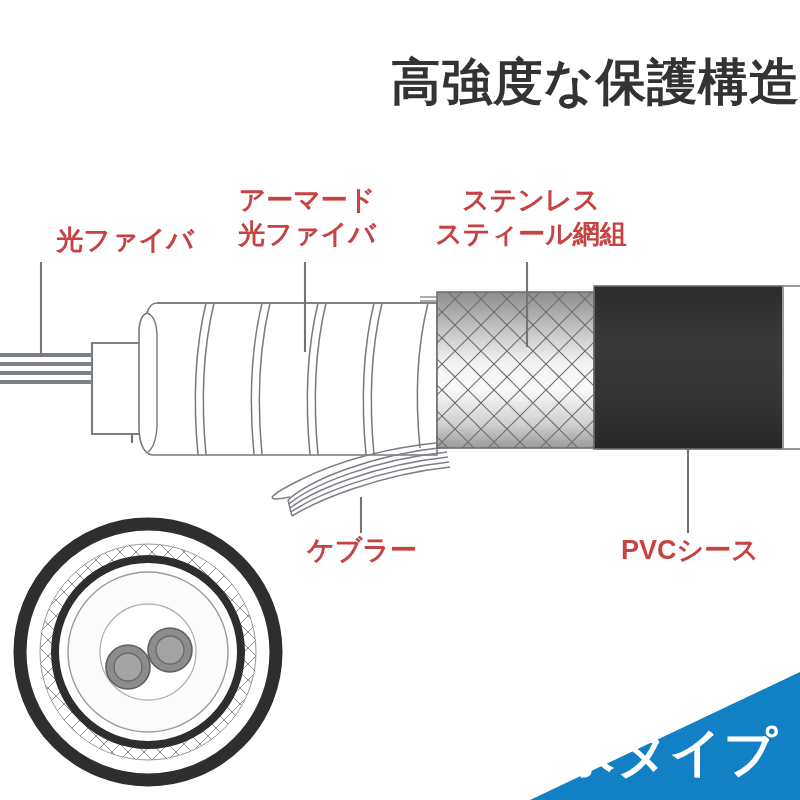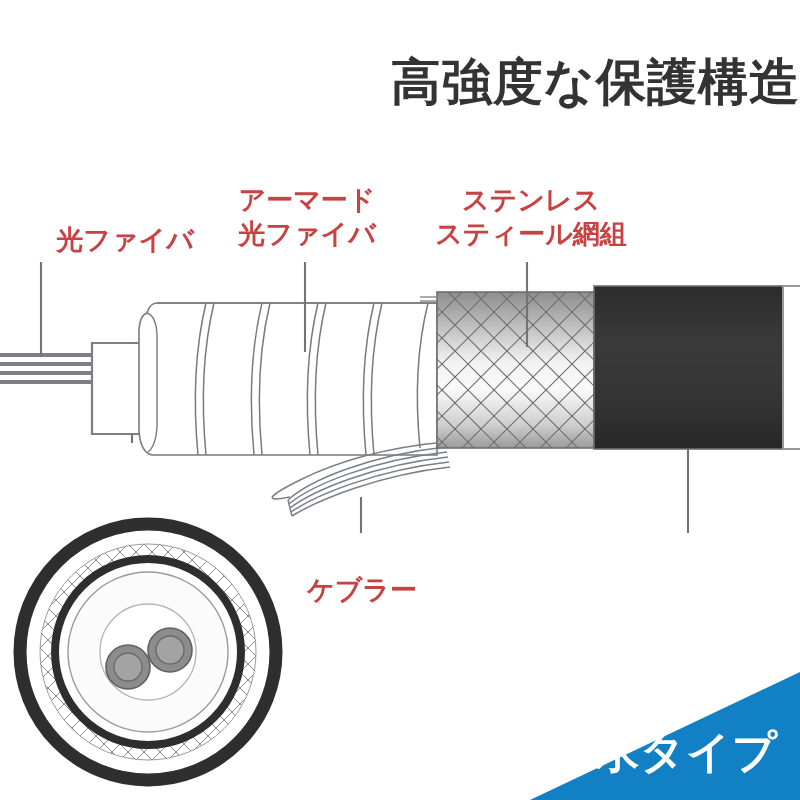--- a/index.html
+++ b/index.html
@@ -32,21 +32,21 @@
     font-weight:700;
     white-space:nowrap;
   }
   .lbl.c { text-align:center; transform:translateX(-50%); }
   .lbl.l { text-align:left; }
 
   .banner-text {
     position:absolute;
     right:22px; bottom:24px;
     color:#ffffff;
-    font-size:44px;
+    font-size:52px;
     line-height:48px;
     font-weight:700;
     white-space:nowrap;
     letter-spacing:1px;
   }
   svg { position:absolute; left:0; top:0; }
 </style>
 </head>
 <body>
 
@@ -203,20 +203,23 @@
     <div>アーマード</div>
     <div>光ファイバ</div>
   </div>
 
   <div class="lbl c" style="left:531px; top:183px;">
     <div>ステンレス</div>
     <div>スティール網組</div>
   </div>
 
 
-  <div class="lbl c" style="left:362px; top:533px;margin-top:40px;">
+  <div class="lbl c" style="left:362px; top:533px;">
     <span>ケブラー</span>
   </div>
 
+  <div class="lbl c" style="left:690px; top:533px;">
+    <span>PVCシース</span>
+  </div>
 
   <div class="banner-text">防水タイプ</div>
 
 </div>
 
 </body></html>

